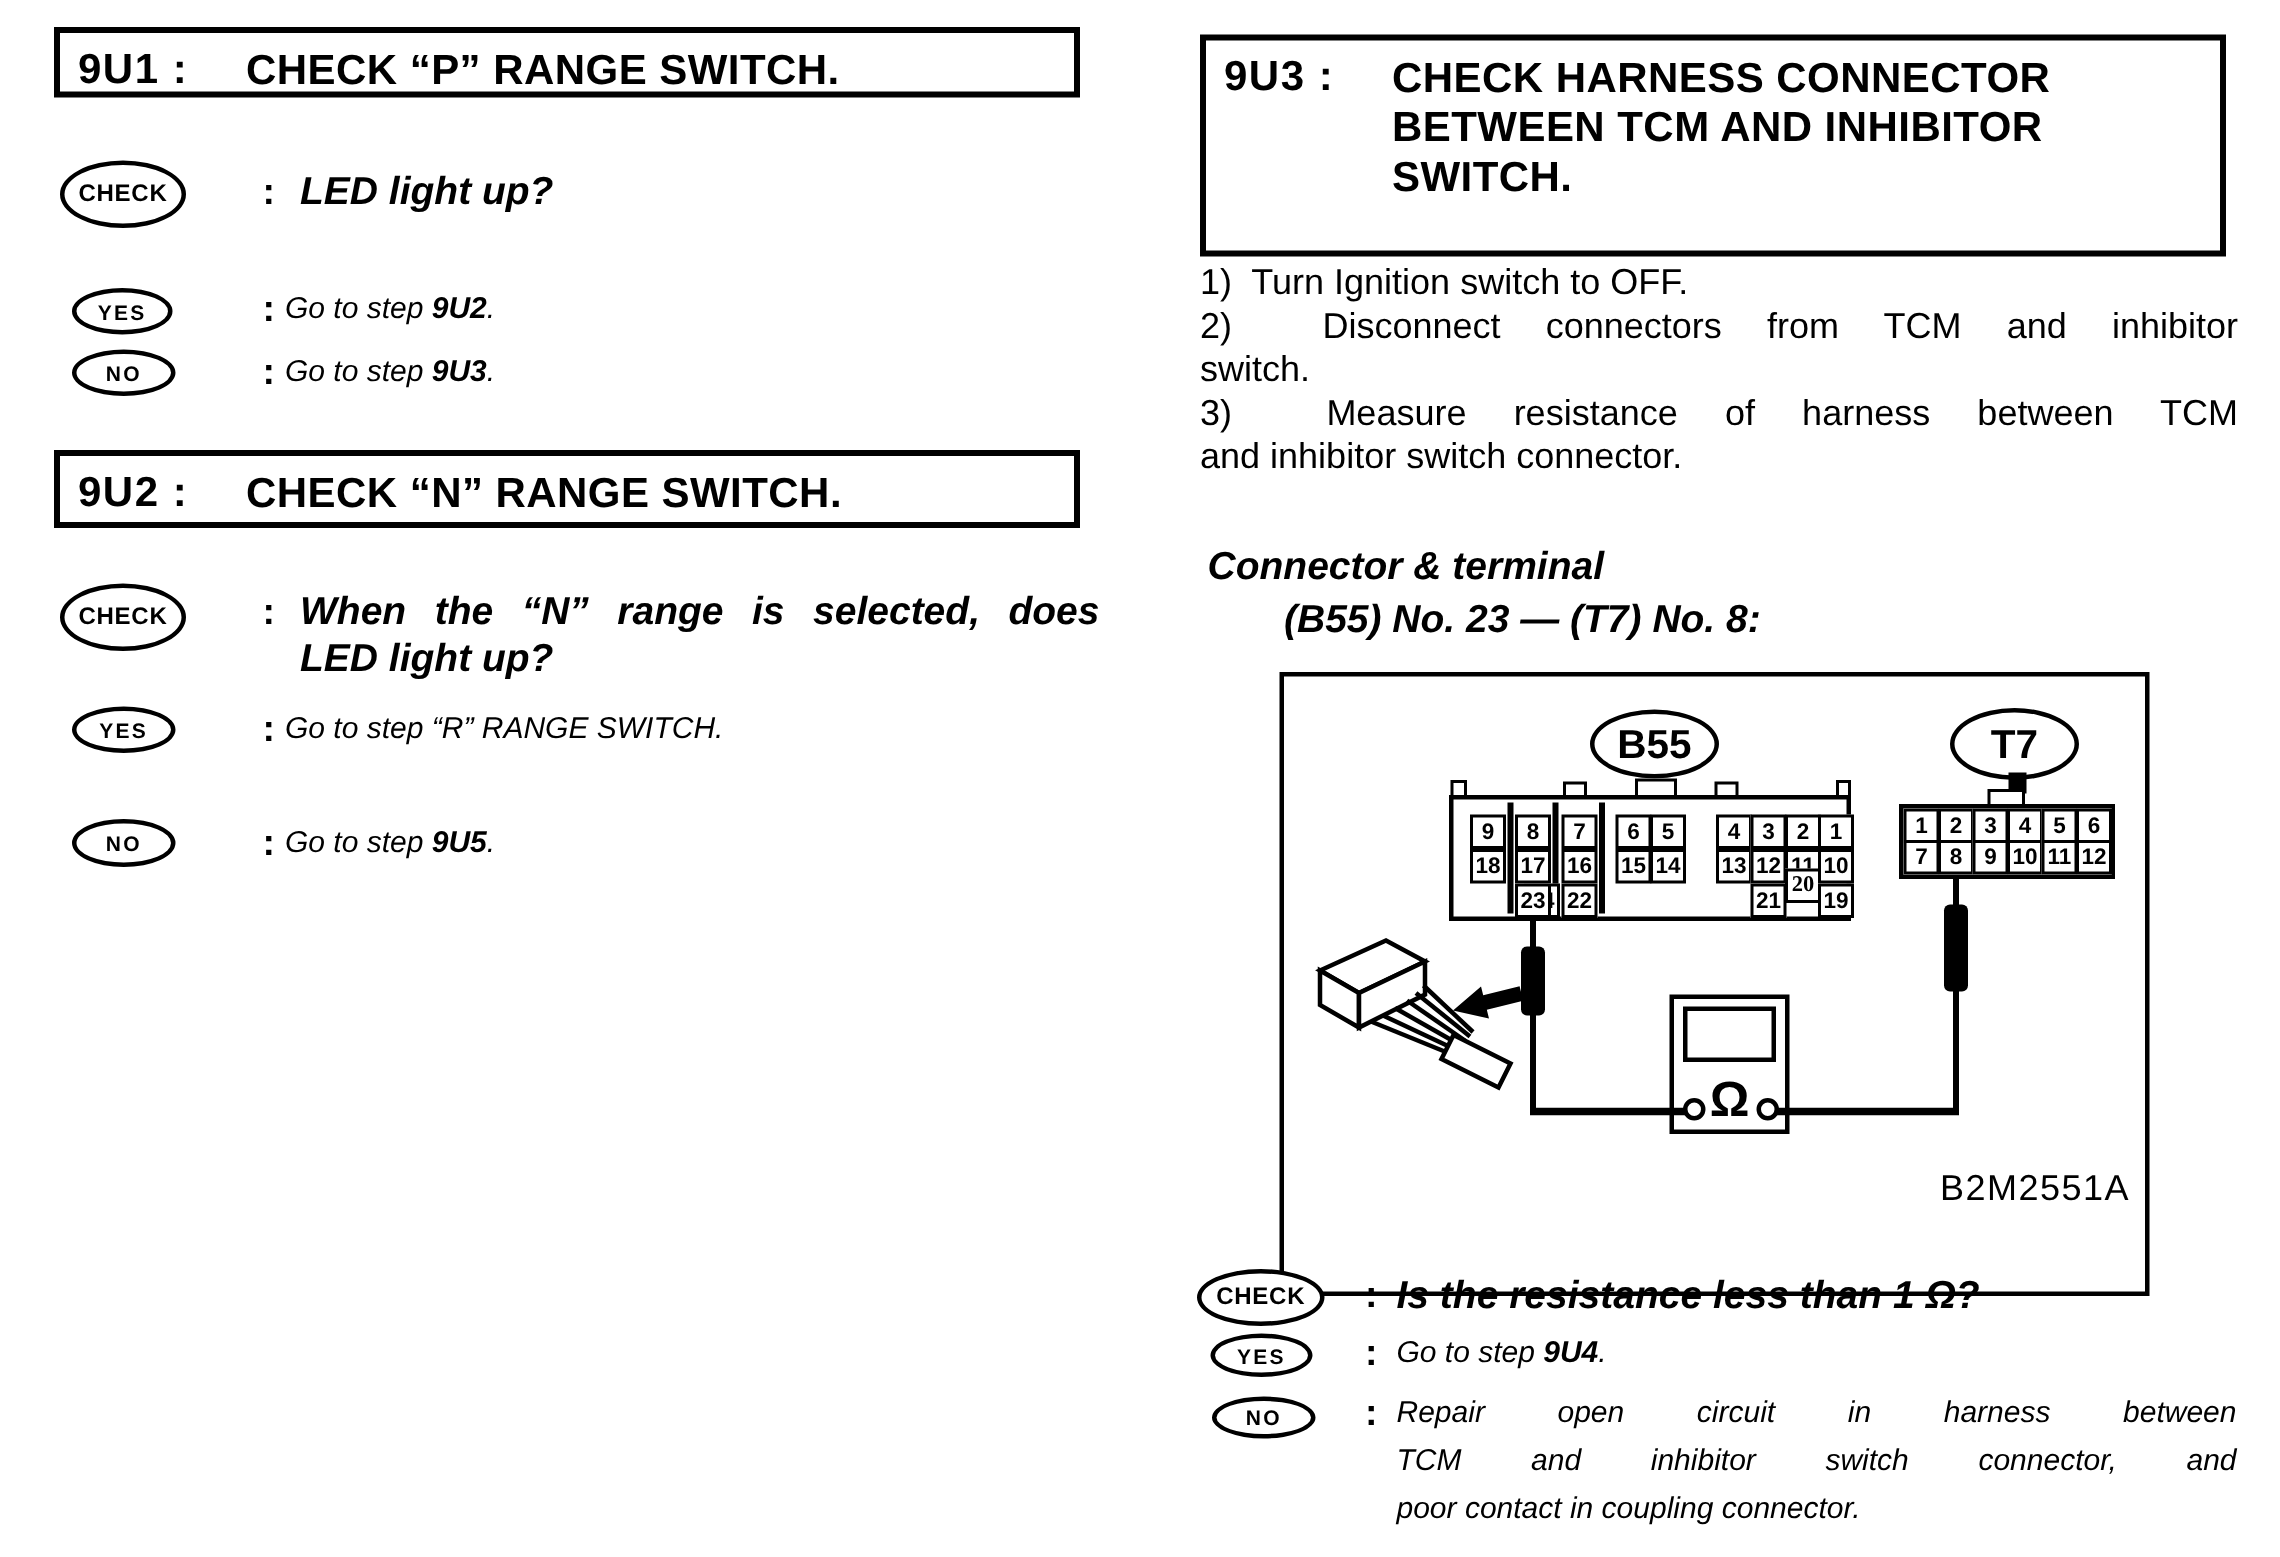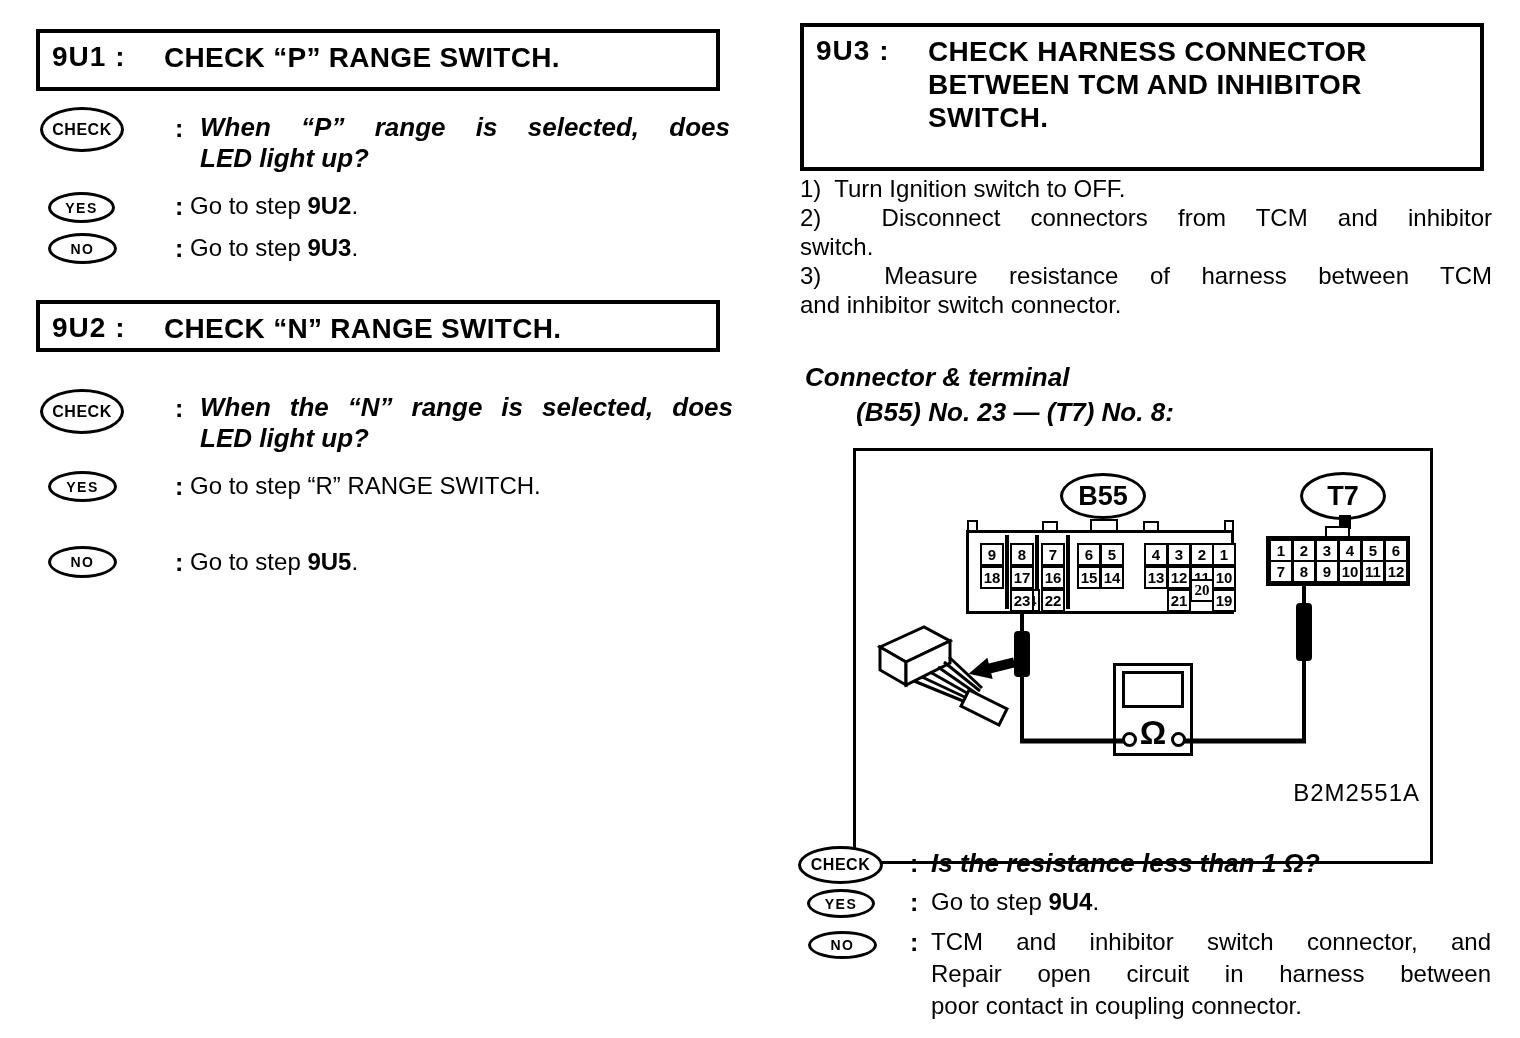--- a/index.html
+++ b/index.html
@@ -9,21 +9,21 @@
   .abs { position:absolute; }
   .hdr-box { position:absolute; border:4px solid #000; background:#fff; }
   .hdr-id { position:absolute; left:12px; top:8px; font-size:28px; font-weight:700; letter-spacing:1px; white-space:nowrap; }
   .hdr-title { position:absolute; left:124px; top:8px; font-size:28px; font-weight:700; line-height:33px; letter-spacing:.3px; }
   .oval { position:absolute; border:3px solid #000; border-radius:50%;
           display:flex; align-items:center; justify-content:center; font-weight:700; background:#fff; }
   .oval.big  { font-size:16px; letter-spacing:.5px;justify-content:center; }
   .oval.small{ font-size:14px; letter-spacing:1.5px; }
   .colon { position:absolute; font-size:25px; font-weight:700; }
   .q   { position:absolute; font-size:26px; font-weight:700; font-style:italic; line-height:31px; }
-  .ans { position:absolute; font-size:24px; line-height:32px; }
+  .ans { position:absolute; font-size:20px; line-height:32px;font-style:italic; }
   .run-b { font-weight:700; }
   .spread { text-align:justify; -moz-text-align-last:justify; text-align-last:justify; }
   .steps-line { font-size:24px; line-height:29px; }
   .conn-head { position:absolute; font-size:26px; font-weight:700; font-style:italic; white-space:nowrap; }
   .diagram { position:absolute; border:3px solid #000; background:#fff; }
   .conn-oval { position:absolute; border:3px solid #000; border-radius:50%;
                display:flex; align-items:center; justify-content:center;
                font-size:27px; font-weight:700; background:#fff; }
   .conn-box { position:absolute; border:3px solid #000; background:#fff; }
   .cell { position:absolute; border:2px solid #000; background:#fff;
@@ -35,31 +35,30 @@
   .meter { position:absolute; border:3px solid #000; background:transparent; }
   .meter-screen { position:absolute; border:3px solid #000; background:#fff; }
   .ohm { position:absolute; font-weight:700; font-size:33px; width:100%; text-align:center; }
   .terminal { position:absolute; width:15px; height:15px; border:3px solid #000; border-radius:50%; background:#fff; }
   .figcode { position:absolute; font-size:24px; letter-spacing:1px; }
   svg { position:absolute; left:0; top:0; }
 </style>
 </head>
 <body>
 
-<div class="hdr-box" style="left:36px;top:29px;width:684px;height:62px">
+<div class="hdr-box" style="left:36px;top:18px;width:684px;height:47px">
   <span class="hdr-id">9U1 :</span>
   <span class="hdr-title">CHECK “P” RANGE SWITCH.</span>
 </div>
 
 <div class="oval big" style="left:40px;top:107px;width:84px;height:45px">
   <span>CHECK</span>
 </div>
 <div class="colon" style="left:175px;top:114px">:</div>
 <div class="q" style="left:200px;top:112px;width:530px">
-  <div class="spread">When “P” range is selected, does</div>
   <div>LED light up?</div>
 </div>
 
 <div class="oval small" style="left:48px;top:192px;width:67px;height:31px">
   <span>YES</span>
 </div>
 <div class="colon" style="left:175px;top:192px">:</div>
 <div class="ans" style="left:190px;top:190px"><span>Go to step </span><span class="run-b">9U2</span><span>.</span></div>
 
 <div class="oval small" style="left:48px;top:233px;width:69px;height:31px">
@@ -225,16 +224,16 @@
   <span>YES</span>
 </div>
 <div class="colon" style="left:910px;top:888px">:</div>
 <div class="ans" style="left:931px;top:886px"><span>Go to step </span><span class="run-b">9U4</span><span>.</span></div>
 
 <div class="oval small" style="left:808px;top:931px;width:69px;height:28px">
   <span>NO</span>
 </div>
 <div class="colon" style="left:910px;top:928px">:</div>
 <div class="ans" style="left:931px;top:926px;width:560px;line-height:32px">
+  <div class="spread">Repair open circuit in harness between</div>
   <div class="spread">TCM and inhibitor switch connector, and</div>
-  <div class="spread">Repair open circuit in harness between</div>
   <div>poor contact in coupling connector.</div>
 </div>
 
 </body></html>

